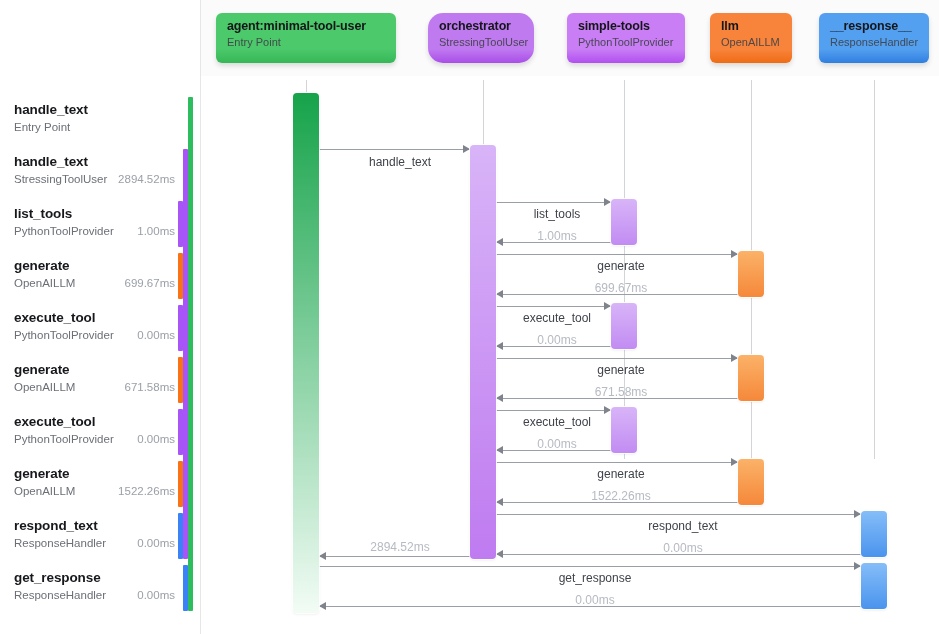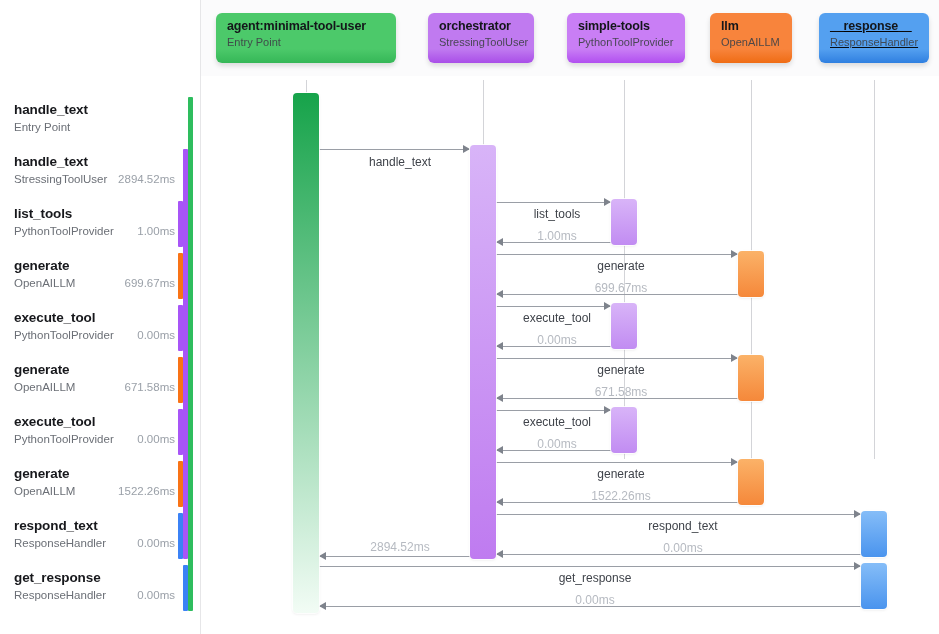--- a/index.html
+++ b/index.html
@@ -233,33 +233,33 @@
         <div class="lifeline" style="left: 282px;"></div>
         <div class="lifeline" style="left: 423px;"></div>
         <div class="lifeline" style="left: 550px;"></div>
         <div class="lifeline" style="left: 673px;"></div>
       </div>
     <div id="participant-layer">
         <div class="participant" style="left: 15px; width: 180px; background: linear-gradient(rgb(76, 201, 106) 0%, rgb(76, 201, 106) 72%, rgb(53, 183, 87) 100%);">
           <div class="p-title">agent:minimal-tool-user</div>
           <div class="p-sub">Entry Point</div>
         </div>
-        <div class="participant" style="left: 227px; width: 106px; background: linear-gradient(rgb(192, 122, 240) 0%, rgb(192, 122, 240) 72%, rgb(169, 78, 232) 100%);">
+        <div class="participant" style="left: 227px; width: 106px; background: linear-gradient(rgb(192, 122, 240) 0%, rgb(192, 122, 240) 72%, rgb(169, 78, 232) 100%); border-radius: 15px;">
           <div class="p-title">orchestrator</div>
           <div class="p-sub">StressingToolUser</div>
         </div>
         <div class="participant" style="left: 366px; width: 118px; background: linear-gradient(rgb(201, 126, 245) 0%, rgb(201, 126, 245) 72%, rgb(177, 79, 240) 100%);">
           <div class="p-title">simple-tools</div>
           <div class="p-sub">PythonToolProvider</div>
         </div>
         <div class="participant" style="left: 509px; width: 82px; background: linear-gradient(rgb(248, 132, 60) 0%, rgb(248, 132, 60) 72%, rgb(239, 108, 20) 100%);">
           <div class="p-title">llm</div>
           <div class="p-sub">OpenAILLM</div>
         </div>
-        <div class="participant" style="left: 618px; width: 110px; background: linear-gradient(rgb(84, 160, 240) 0%, rgb(84, 160, 240) 72%, rgb(47, 127, 224) 100%); text-decoration: underline;">
+        <div class="participant" style="left: 618px; width: 110px; background: linear-gradient(rgb(84, 160, 240) 0%, rgb(84, 160, 240) 72%, rgb(47, 127, 224) 100%);">
           <div class="p-title">__response__</div>
           <div class="p-sub">ResponseHandler</div>
         </div>
       </div>
     <div id="message-layer">
         <div class="msg-line" style="left: 118px; width: 151px; top: 149px;"></div>
         <div class="arrow-head arrow-right" style="top: 145px; left: 262px;"></div>
         <div class="msg-line" style="left: 118px; width: 151px; top: 556px;"></div>
         <div class="arrow-head arrow-left" style="top: 552px; left: 118px;"></div>
         <div class="msg-label" style="left: 199px; top: 155px;">handle_text</div>

